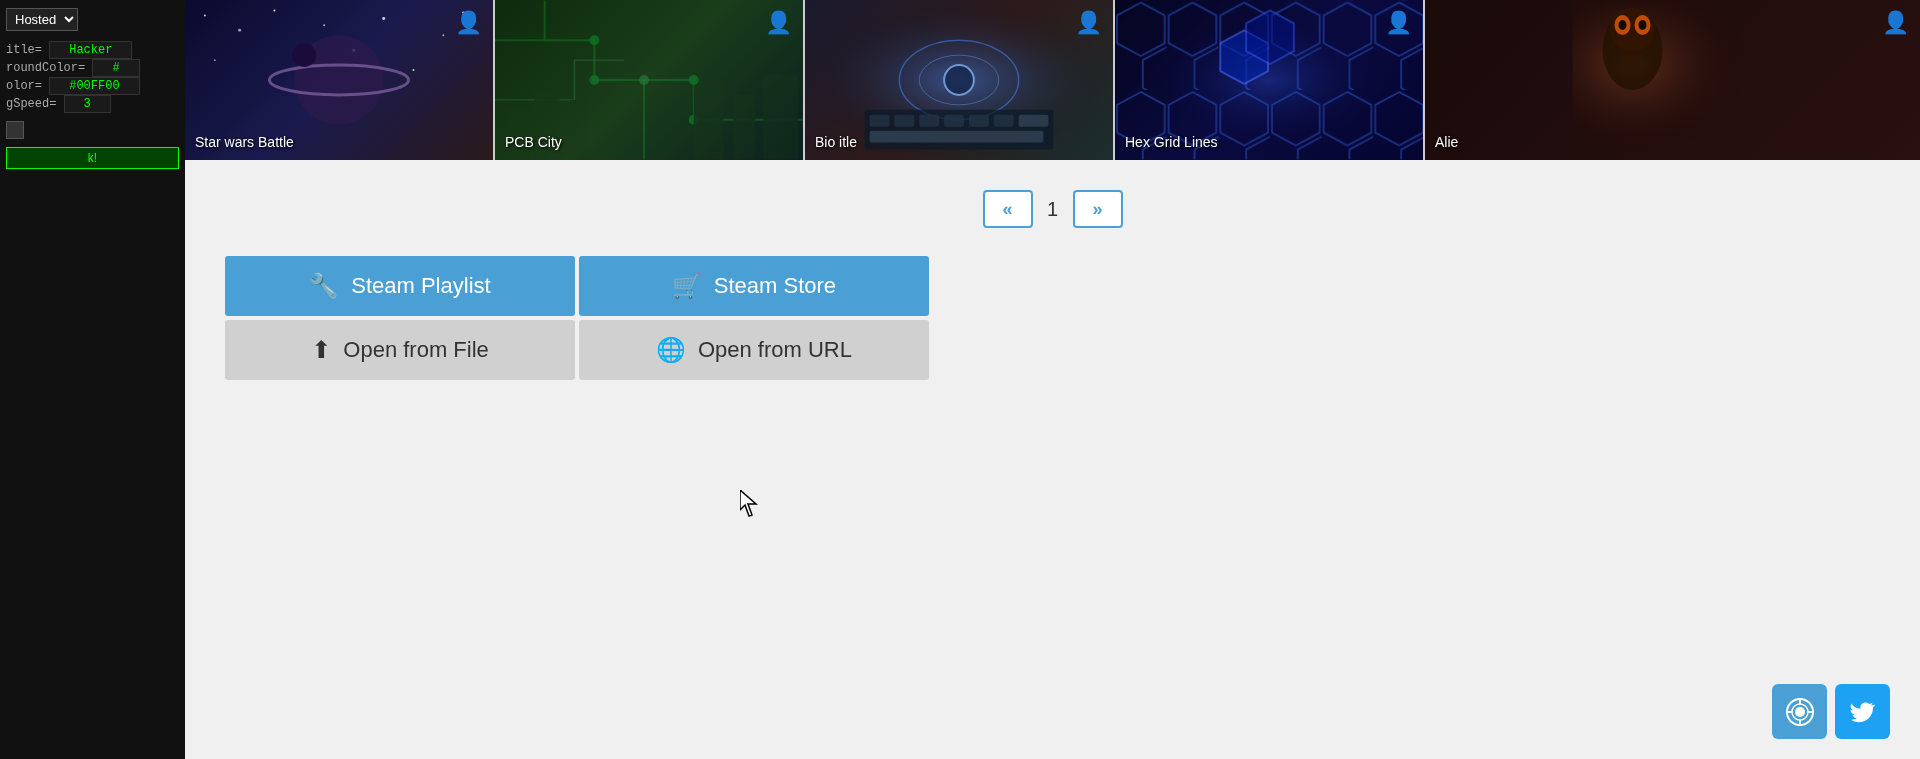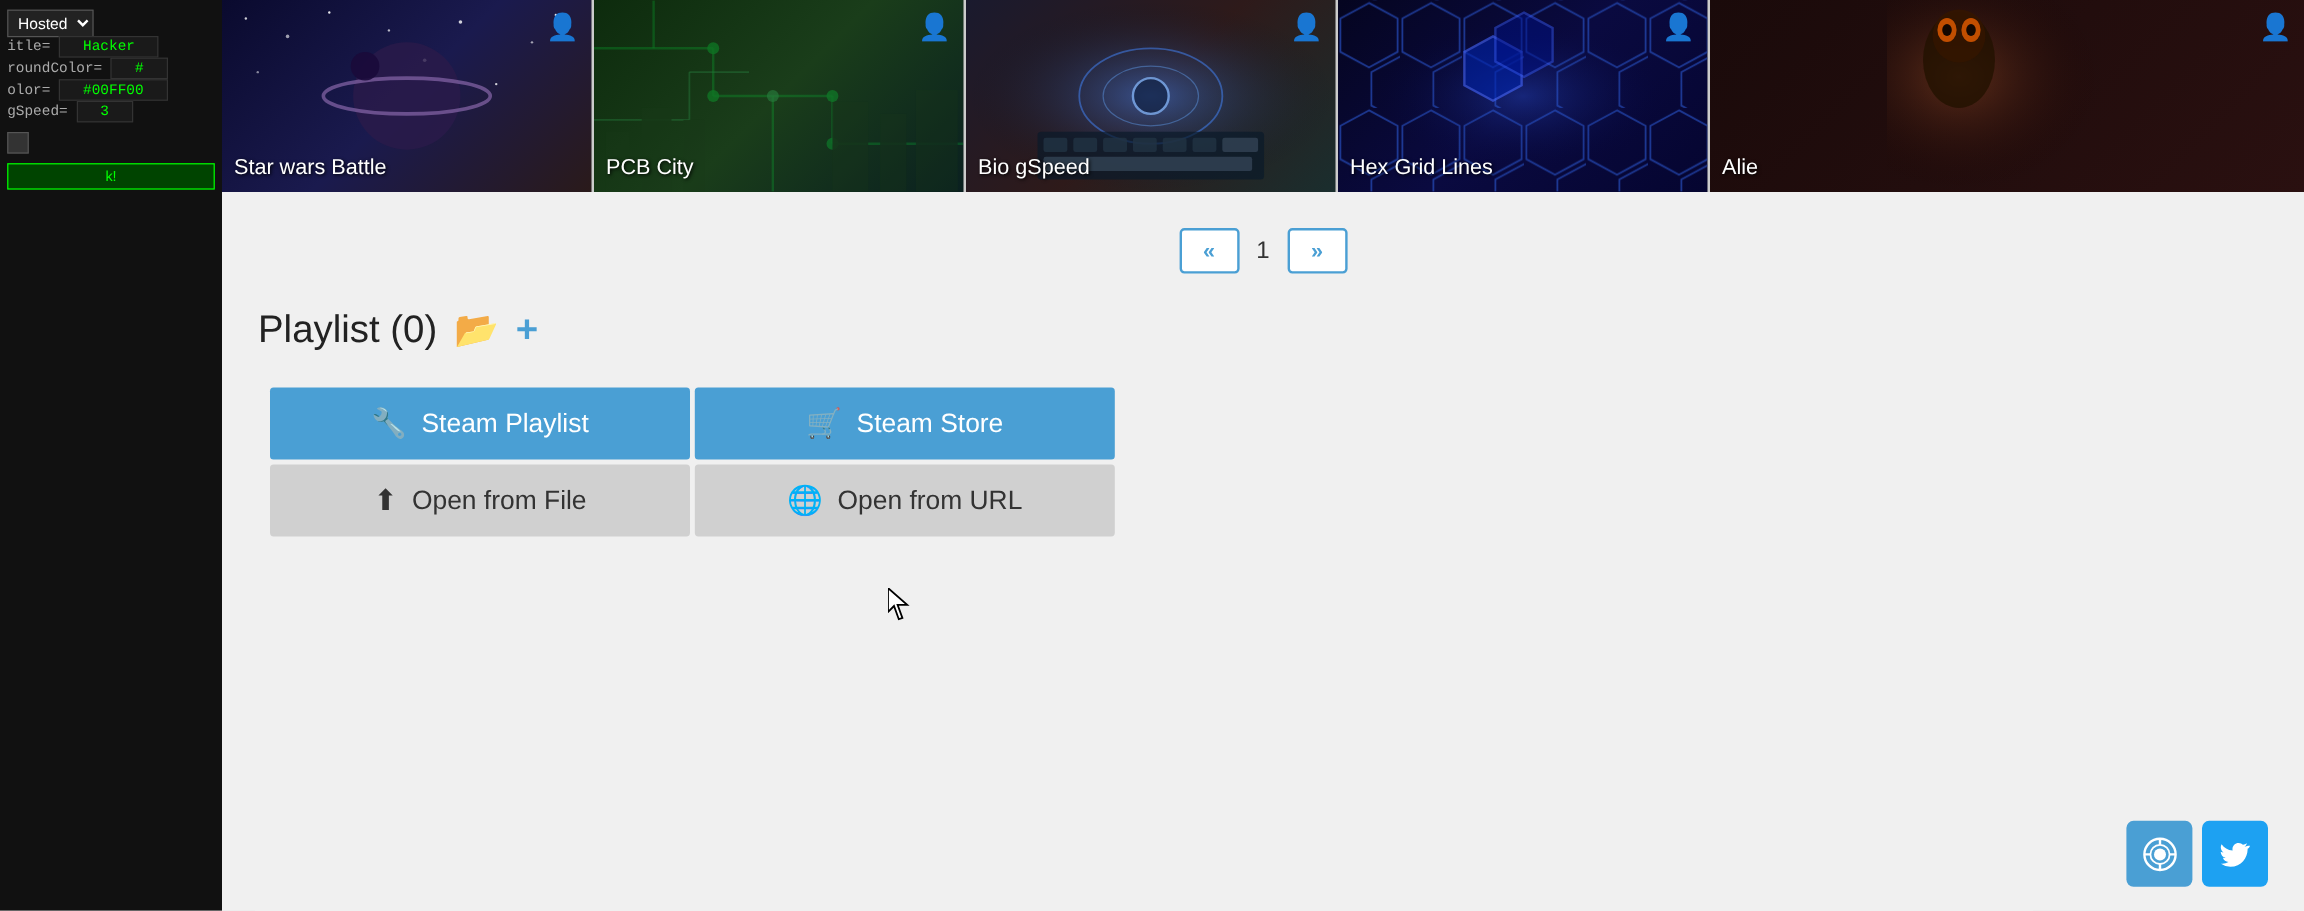--- a/index.html
+++ b/index.html
@@ -23,21 +23,21 @@
       color: #00ff00;
       font-size: 13px;
       padding: 8px 6px;
       font-family: 'Courier New', monospace;
     }
 
     .left-panel .hosted-row {
       display: flex;
       align-items: center;
       gap: 4px;
-      margin-bottom: 1px;
+      margin-bottom: 12px;
     }
 
     .hosted-select {
       background: #222;
       color: #fff;
       border: 1px solid #555;
       font-size: 13px;
       padding: 2px 4px;
     }
 
@@ -129,21 +129,21 @@
     
     .gallery-bg-5 {
       background: linear-gradient(135deg, #1a0a0a 0%, #2a1010 100%);
     }
 
     .gallery-label {
       position: absolute;
       bottom: 10px;
       left: 10px;
       color: #fff;
-      font-size: 18px;
+      font-size: 14px;
       font-weight: 500;
       text-shadow: 1px 1px 3px #000;
     }
 
     .gallery-icon {
       position: absolute;
       top: 10px;
       right: 10px;
       color: #7fbf7f;
       font-size: 22px;
@@ -402,21 +402,21 @@
           <rect x="65" y="115" width="20" height="12" rx="2" fill="#223344" opacity="0.8"></rect>
           <rect x="90" y="115" width="20" height="12" rx="2" fill="#223344" opacity="0.8"></rect>
           <rect x="115" y="115" width="20" height="12" rx="2" fill="#223344" opacity="0.8"></rect>
           <rect x="140" y="115" width="20" height="12" rx="2" fill="#223344" opacity="0.8"></rect>
           <rect x="165" y="115" width="20" height="12" rx="2" fill="#223344" opacity="0.8"></rect>
           <rect x="190" y="115" width="20" height="12" rx="2" fill="#223344" opacity="0.8"></rect>
           <rect x="215" y="115" width="30" height="12" rx="2" fill="#334455" opacity="0.8"></rect>
           <rect x="65" y="131" width="175" height="12" rx="2" fill="#334455" opacity="0.8"></rect>
         </svg>
       </div>
-      <span class="gallery-label">Bio gSpeed</span>
+      <span class="gallery-label">Bio itle</span>
       <span class="gallery-icon">👤</span>
     </div>
 
     <div class="gallery-item">
       <div class="gallery-bg gallery-bg-4">
         <svg viewBox="0 0 310 160" width="310" height="160" xmlns="http://www.w3.org/2000/svg">
 
           <defs>
             <pattern id="hexpattern" x="0" y="0" width="52" height="90" patternUnits="userSpaceOnUse">
               <polygon points="26,2 50,15 50,43 26,56 2,43 2,15" fill="none" stroke="#2244aa" stroke-width="1.5" opacity="0.8"></polygon>
@@ -470,25 +470,20 @@
     <div class="pagination">
       <button class="page-btn">
         <span>«</span>
       </button>
       <span class="page-number">1</span>
       <button class="page-btn">
         <span>»</span>
       </button>
     </div>
 
-    <div class="playlist-header">
-      <span class="playlist-title">Playlist (0)</span>
-      <span class="playlist-folder-icon">📂</span>
-      <span class="playlist-add-icon">+</span>
-    </div>
 
     <div class="action-buttons">
       <button class="action-btn steam-blue">
         <span class="btn-icon">🔧</span>
         <span>Steam Playlist</span>
       </button>
       <button class="action-btn steam-blue">
         <span class="btn-icon">🛒</span>
         <span>Steam Store</span>
       </button>

